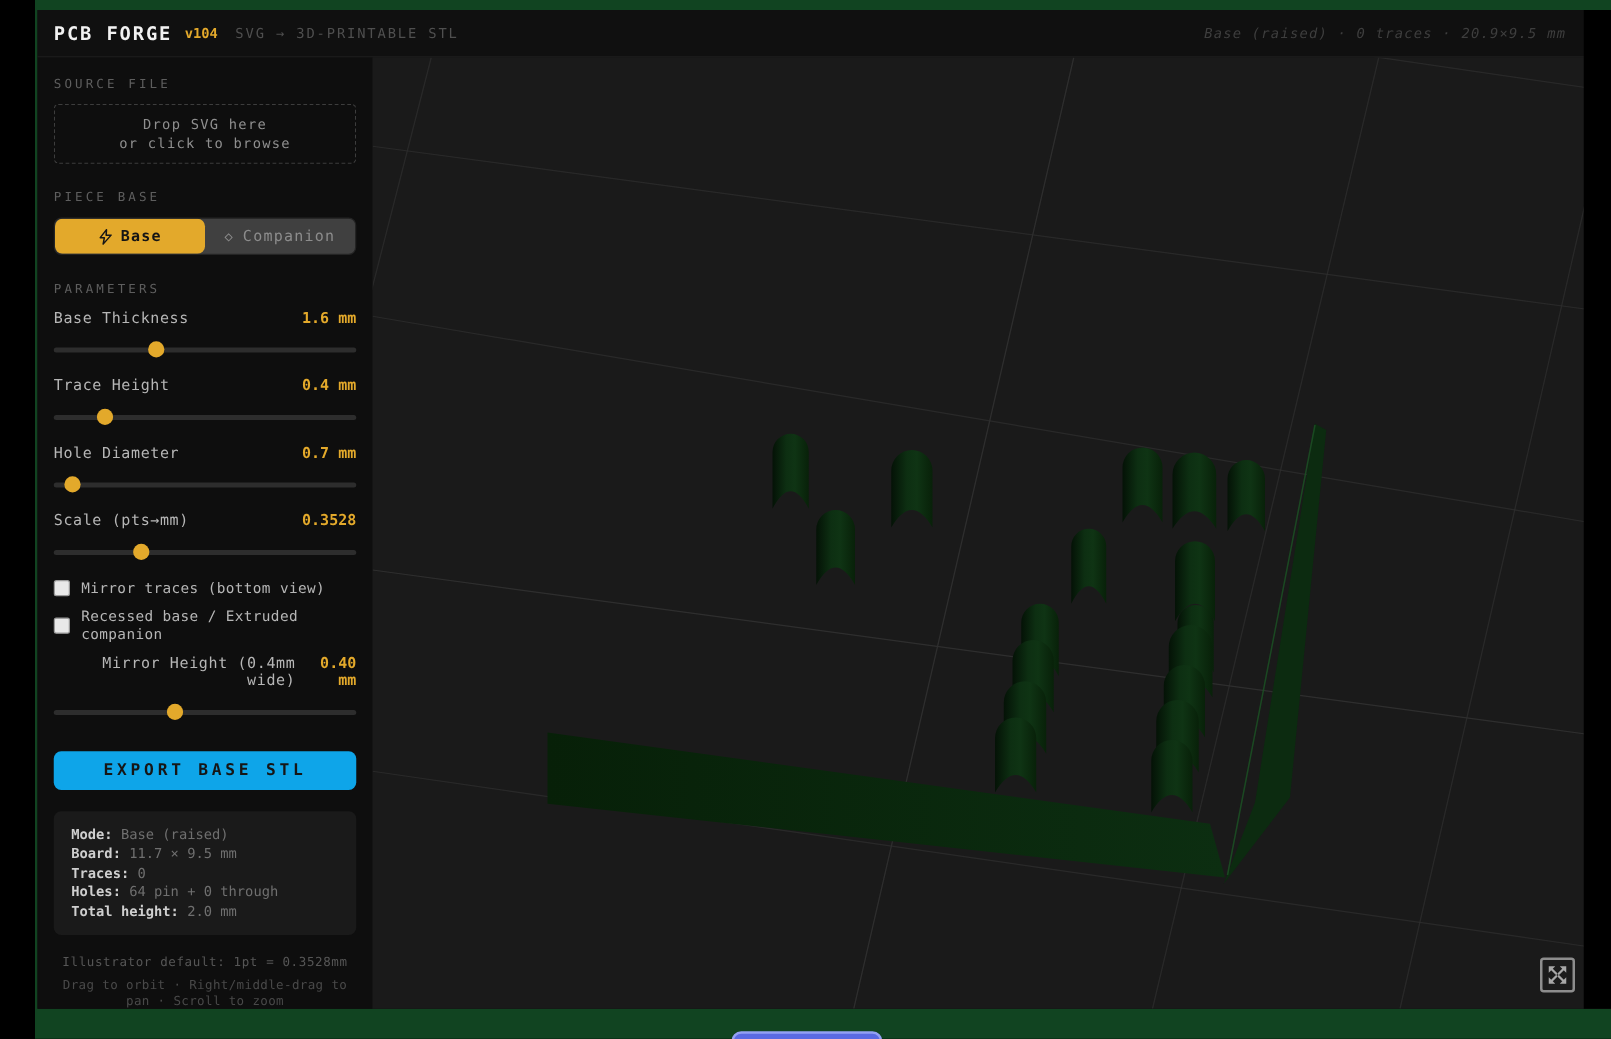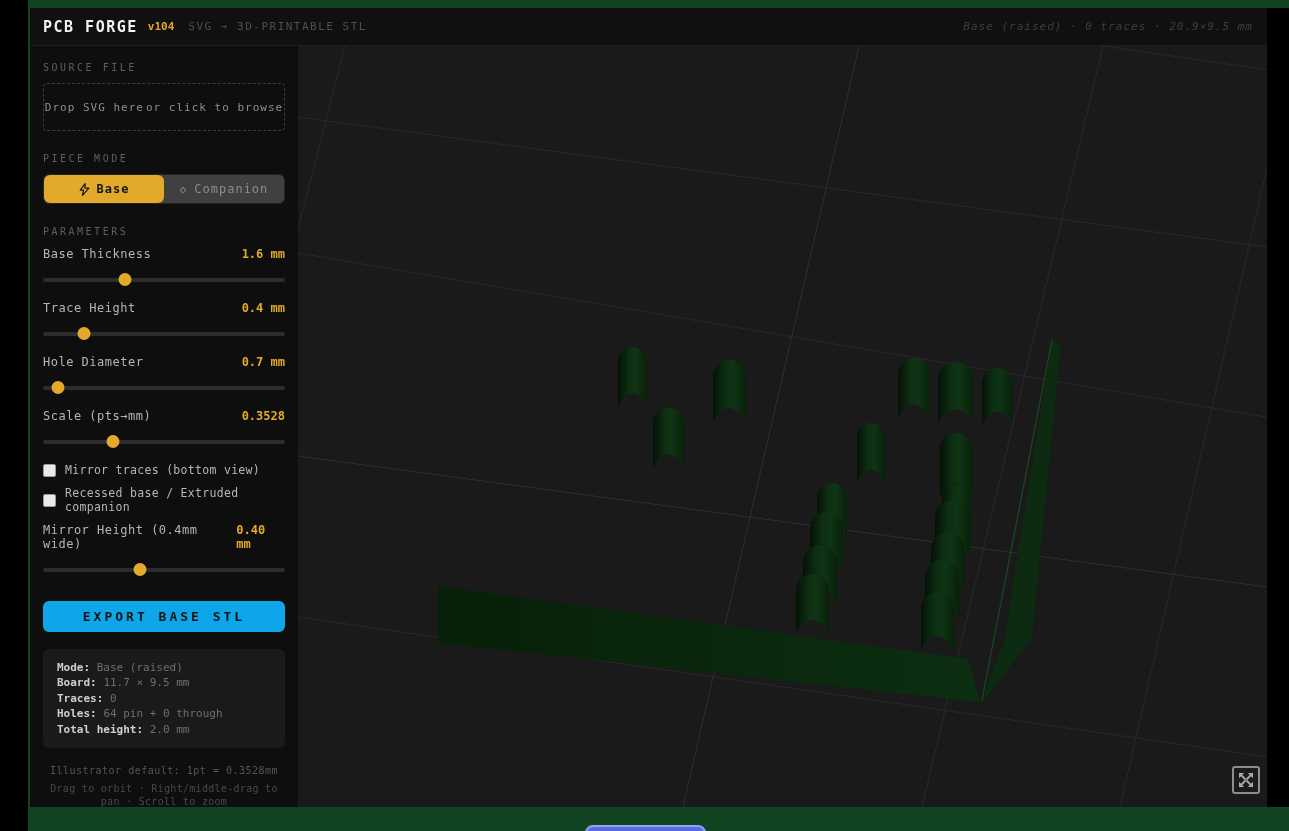--- a/index.html
+++ b/index.html
@@ -10,28 +10,28 @@
   
   #hdr{height:38px;flex:0 0 38px;display:flex;align-items:center;background:#101010;border-bottom:1px solid #1e1e1e;padding:0 36px 0 13px;}
   .brand{font-size:15px;font-weight:bold;color:#f2f2f2;letter-spacing:1.5px;}
   .ver{font-size:11px;font-weight:bold;color:#e3a92b;margin-left:10px;}
   .subtitle{font-size:11px;color:#4f4f4f;letter-spacing:1.5px;margin-left:14px;}
   .status{margin-left:auto;font-size:11px;font-style:italic;color:#3e3e3e;letter-spacing:1px;}
   
   #row{flex:1;display:flex;min-height:0;}
   #sidebar{flex:0 0 268px;background:#0e0e0e;padding:16px 13px;overflow:hidden;}
   .sec-label{font-size:10px;letter-spacing:2.5px;color:#5e5e5e;margin-bottom:10px;}
-  #dropzone{height:48px;border:1px dashed #3d3d3d;border-radius:4px;display:flex;flex-direction:row;
+  #dropzone{height:48px;border:1px dashed #3d3d3d;border-radius:4px;display:flex;flex-direction:column;
     align-items:center;justify-content:center;gap:2px;color:#8f8f8f;font-size:11px;letter-spacing:1px;margin-bottom:22px;text-align:center;}
   #segmented{display:flex;height:30px;border-radius:6px;overflow:hidden;background:#404040;border:1px solid #242424;margin-bottom:22px;}
   .seg{flex:1;display:flex;align-items:center;justify-content:center;gap:7px;font-size:12px;letter-spacing:1px;color:#8c8c8c;cursor:pointer;}
   .seg.active{background:#e3a92b;color:#151515;font-weight:bold;border-radius:6px;}
   .seg .dia{font-size:11px;}
   .param{margin-bottom:15px;}
-  .param-head{display:flex;justify-content:space-between;align-items:baseline;font-size:12px;margin-bottom:12px;}
+  .param-head{display:flex;justify-content:space-between;align-items:baseline;font-size:12px;margin-bottom:12px;text-align:right;}
   .p-label{color:#b6b6b6;letter-spacing:.5px;}
   .p-value{color:#e3a92b;font-weight:bold;}
   .slider{position:relative;height:13px;cursor:pointer;}
   .track{position:absolute;left:0;right:0;top:5px;height:4px;border-radius:2px;background:#2d2d2d;}
   .thumb{position:absolute;top:0;width:13px;height:13px;border-radius:50%;background:#e3a92b;transform:translateX(-50%);}
   .check-row{display:flex;align-items:center;gap:9px;margin:3px 0 9px;}
   .checkbox{width:13px;height:13px;background:#e9e9e9;border:1px solid #9a9a9a;border-radius:2px;flex:0 0 13px;}
   .check-label{font-size:11.5px;color:#b6b6b6;letter-spacing:.3px;}
   #export-btn{display:block;width:100%;height:31px;margin-top:25px;background:#0ea5e9;color:#161616;
     border:none;border-radius:6px;font-family:inherit;font-size:13px;font-weight:bold;letter-spacing:3px;cursor:pointer;}
@@ -65,21 +65,21 @@
 
   <div id="row">
     <div id="sidebar">
 
       <div class="sec-label">SOURCE FILE</div>
       <div id="dropzone">
         <span>Drop SVG here</span>
         <span>or click to browse</span>
       </div>
 
-      <div class="sec-label">PIECE MODE</div>
+      <div class="sec-label">PIECE BASE</div>
       <div id="segmented">
         <div class="seg active">
           <svg width="11" height="13" viewBox="0 0 11 13">
             <path d="M6.2 0.7 L1.2 7.1 H4.5 L3.5 12.3 L9.9 5.1 H5.9 Z" fill="none" stroke="#161616" stroke-width="1.2" stroke-linejoin="round"></path>
           </svg>
           <span>Base</span>
         </div>
         <div class="seg">
           <span class="dia">◇</span>
           <span>Companion</span>

